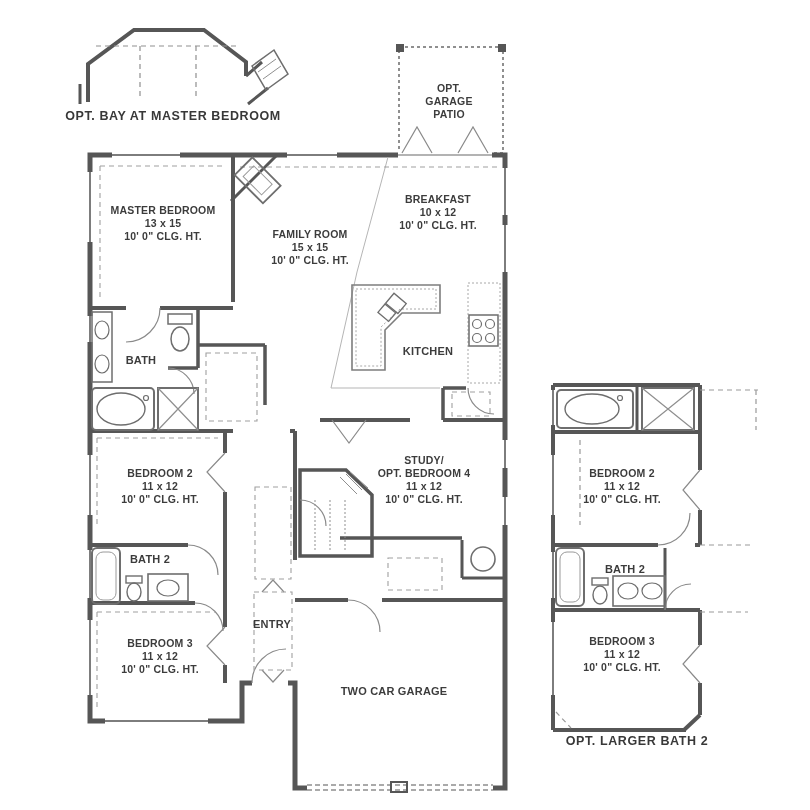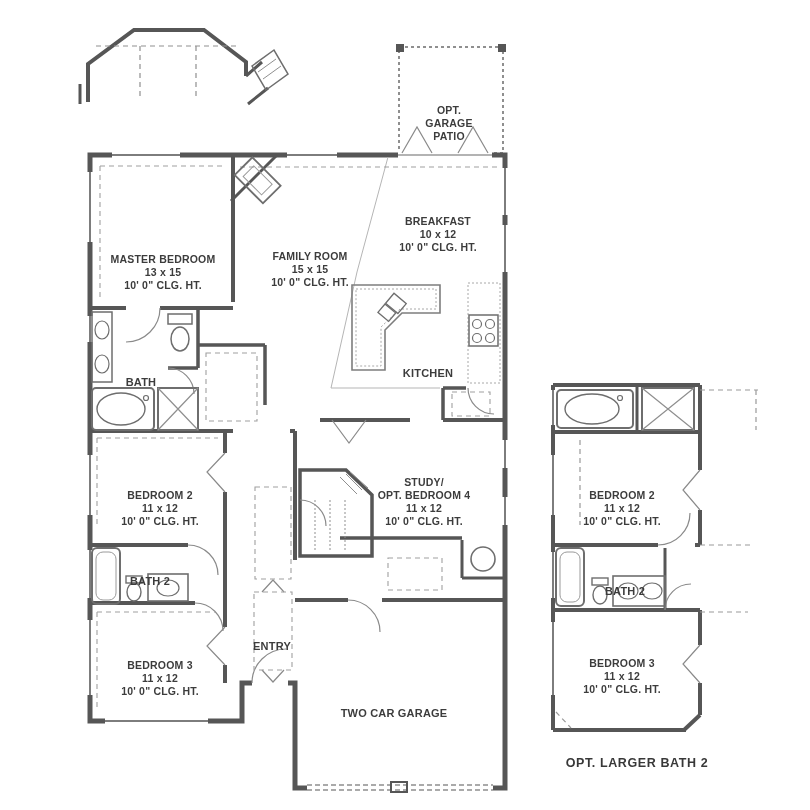--- a/index.html
+++ b/index.html
@@ -1,20 +1,20 @@
 <!DOCTYPE html>
 <html><head>
 <meta charset="utf-8">
 <style>
   html,body{margin:0;padding:0;background:#ffffff;}
   #canvas{position:relative;width:810px;height:810px;background:#ffffff;overflow:hidden;
           font-family:"Liberation Sans",sans-serif;}
   #plan-svg{position:absolute;left:0;top:0;}
   .label{position:absolute;transform:translateX(-50%);text-align:center;color:#3c3c3c;
-         font:bold 10.5px/13px "Liberation Sans",sans-serif;letter-spacing:.2px;white-space:nowrap;margin-top:22px;}
+         font:bold 10.5px/13px "Liberation Sans",sans-serif;letter-spacing:.2px;white-space:nowrap;}
   .label div{white-space:nowrap;}
   .caption{font-size:12.5px;letter-spacing:.6px;color:#383838;}
   .single{font-size:11px;}
 </style>
 </head>
 <body>
 
 <div id="canvas">
 
 <svg id="plan-svg" width="810" height="810" viewBox="0 0 810 810">
@@ -235,28 +235,29 @@
       <ellipse cx="600" cy="595" rx="7" ry="9" stroke="#6e6e6e" stroke-width="1.4"></ellipse>
     </g>
     <g>
       <rect x="613" y="576" width="52" height="30" stroke="#6e6e6e" stroke-width="1.6"></rect>
       <ellipse cx="628" cy="591" rx="10" ry="8" stroke="#6e6e6e" stroke-width="1.2"></ellipse>
       <ellipse cx="652" cy="591" rx="10" ry="8" stroke="#6e6e6e" stroke-width="1.2"></ellipse>
     </g>
   </g>
 </svg>
 
+<div class="label caption" style="left:173px;top:110px">OPT. BAY AT MASTER BEDROOM</div>
 
 <div class="label" style="left:449px;top:82px">
   <div>OPT.</div>
   <div>GARAGE</div>
   <div>PATIO</div>
 </div>
 
-<div class="label" style="left:163px;top:231px">
+<div class="label" style="left:163px;top:204px">
   <div>MASTER BEDROOM</div>
   <div>13 x 15</div>
   <div>10' 0" CLG. HT.</div>
 </div>
 
 <div class="label" style="left:310px;top:228px">
   <div>FAMILY ROOM</div>
   <div>15 x 15</div>
   <div>10' 0" CLG. HT.</div>
 </div>

